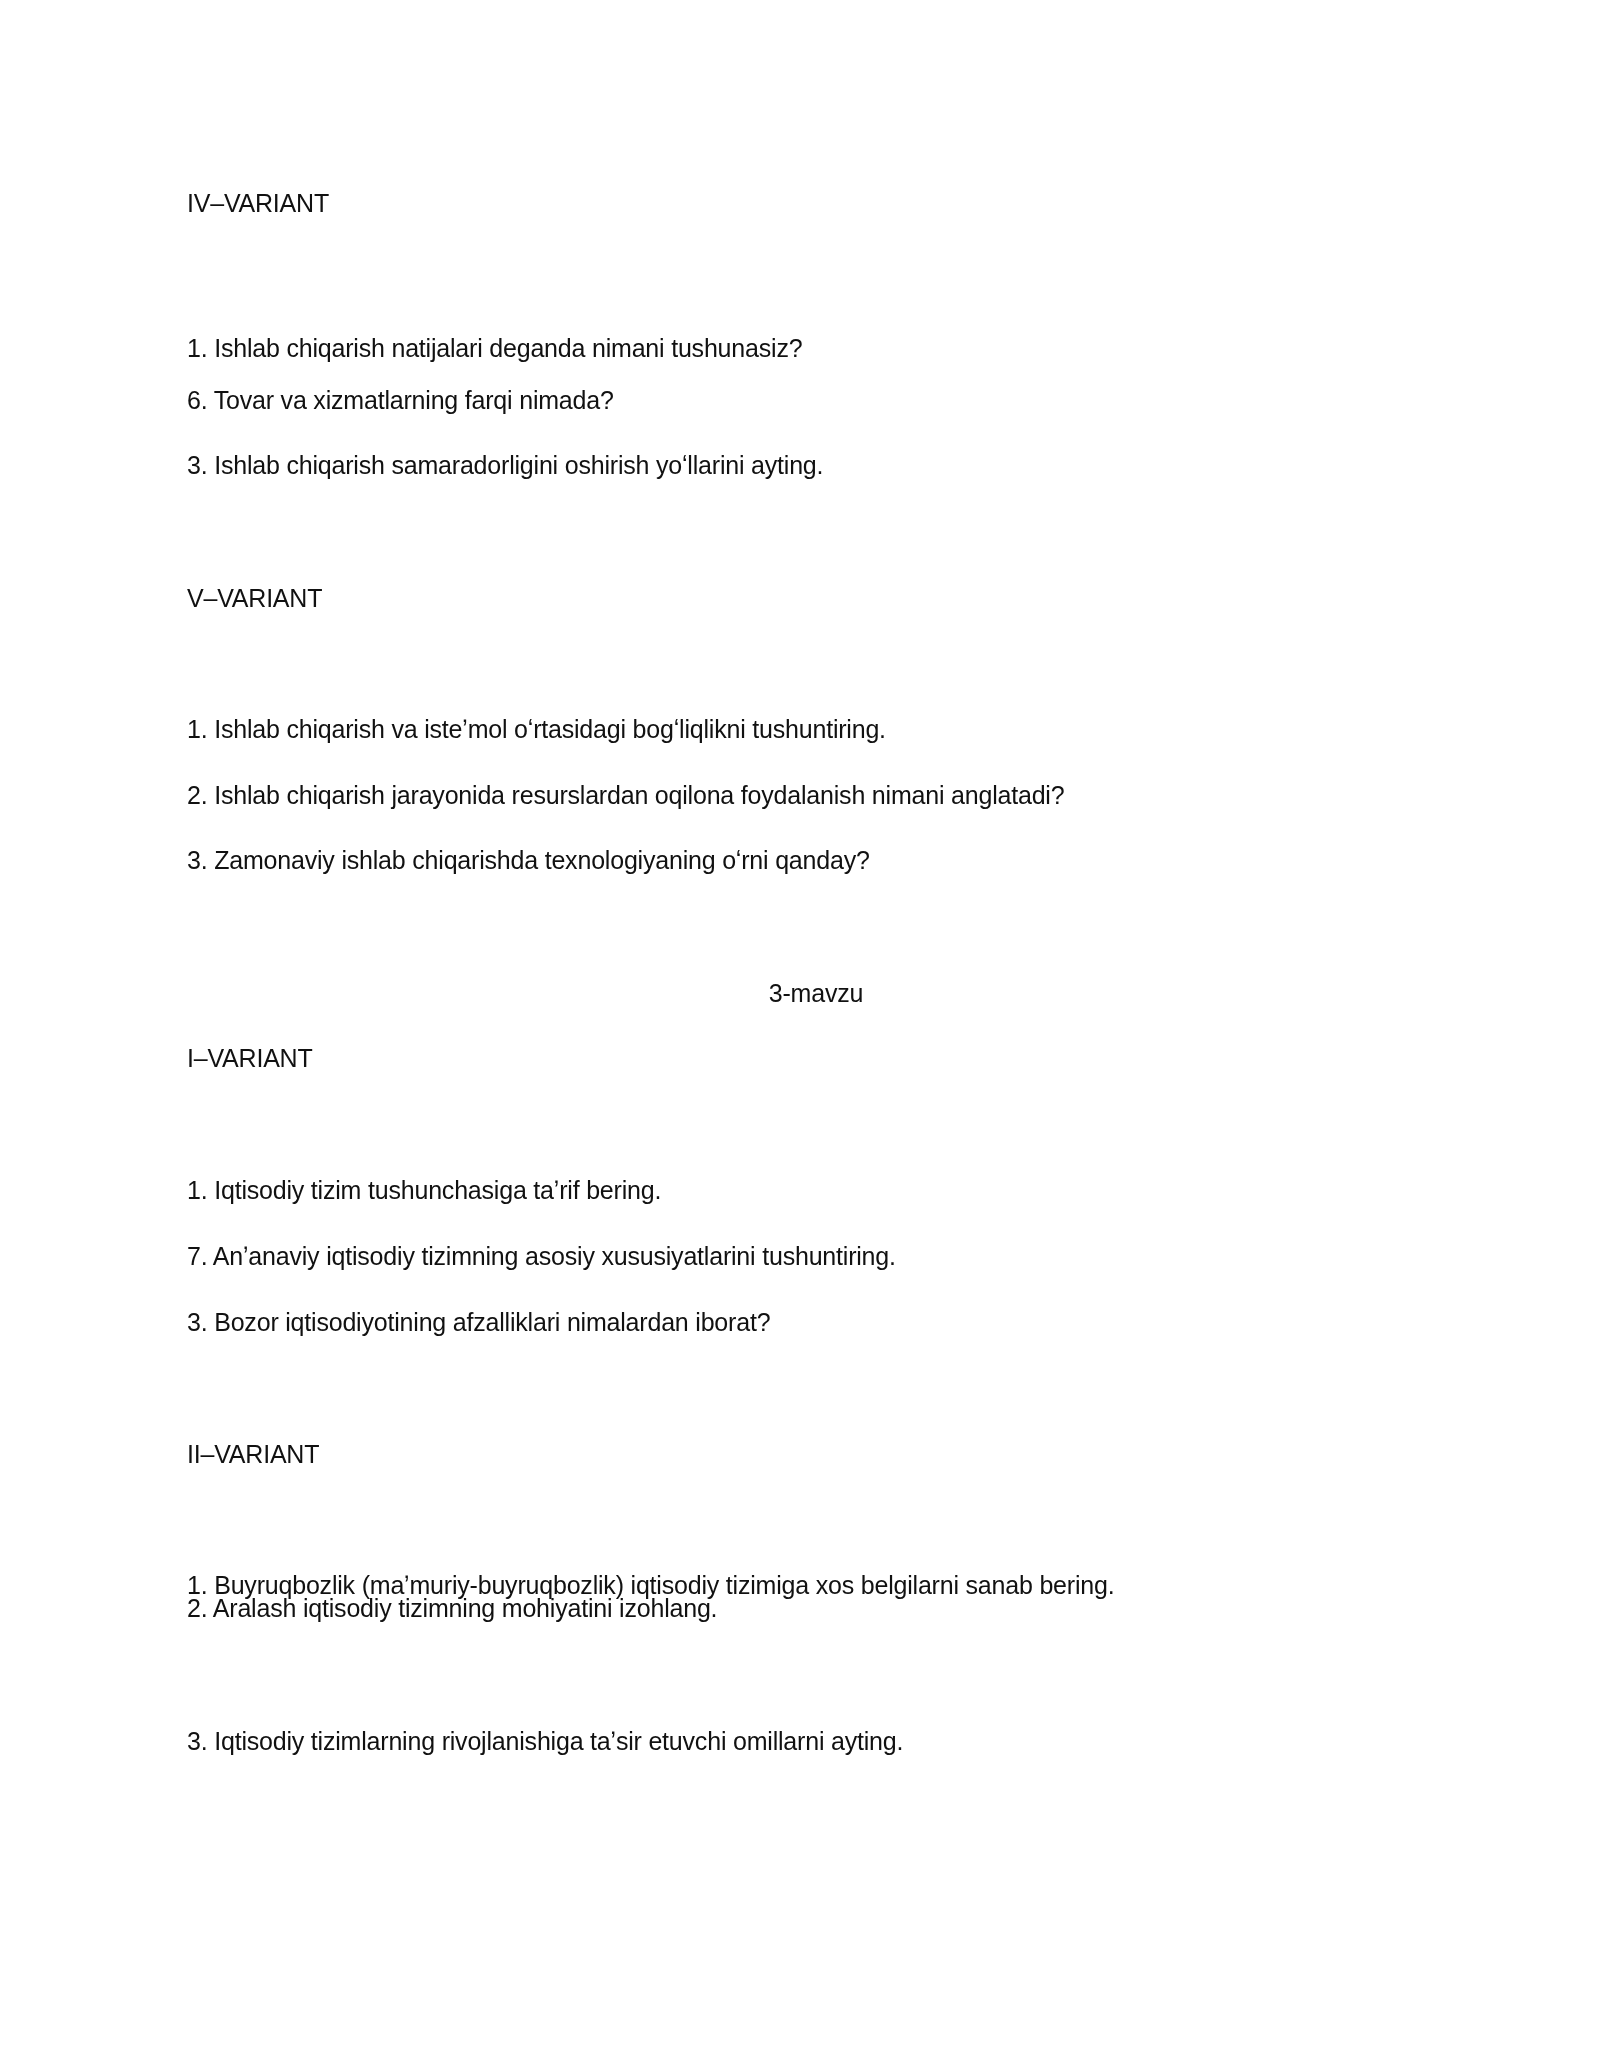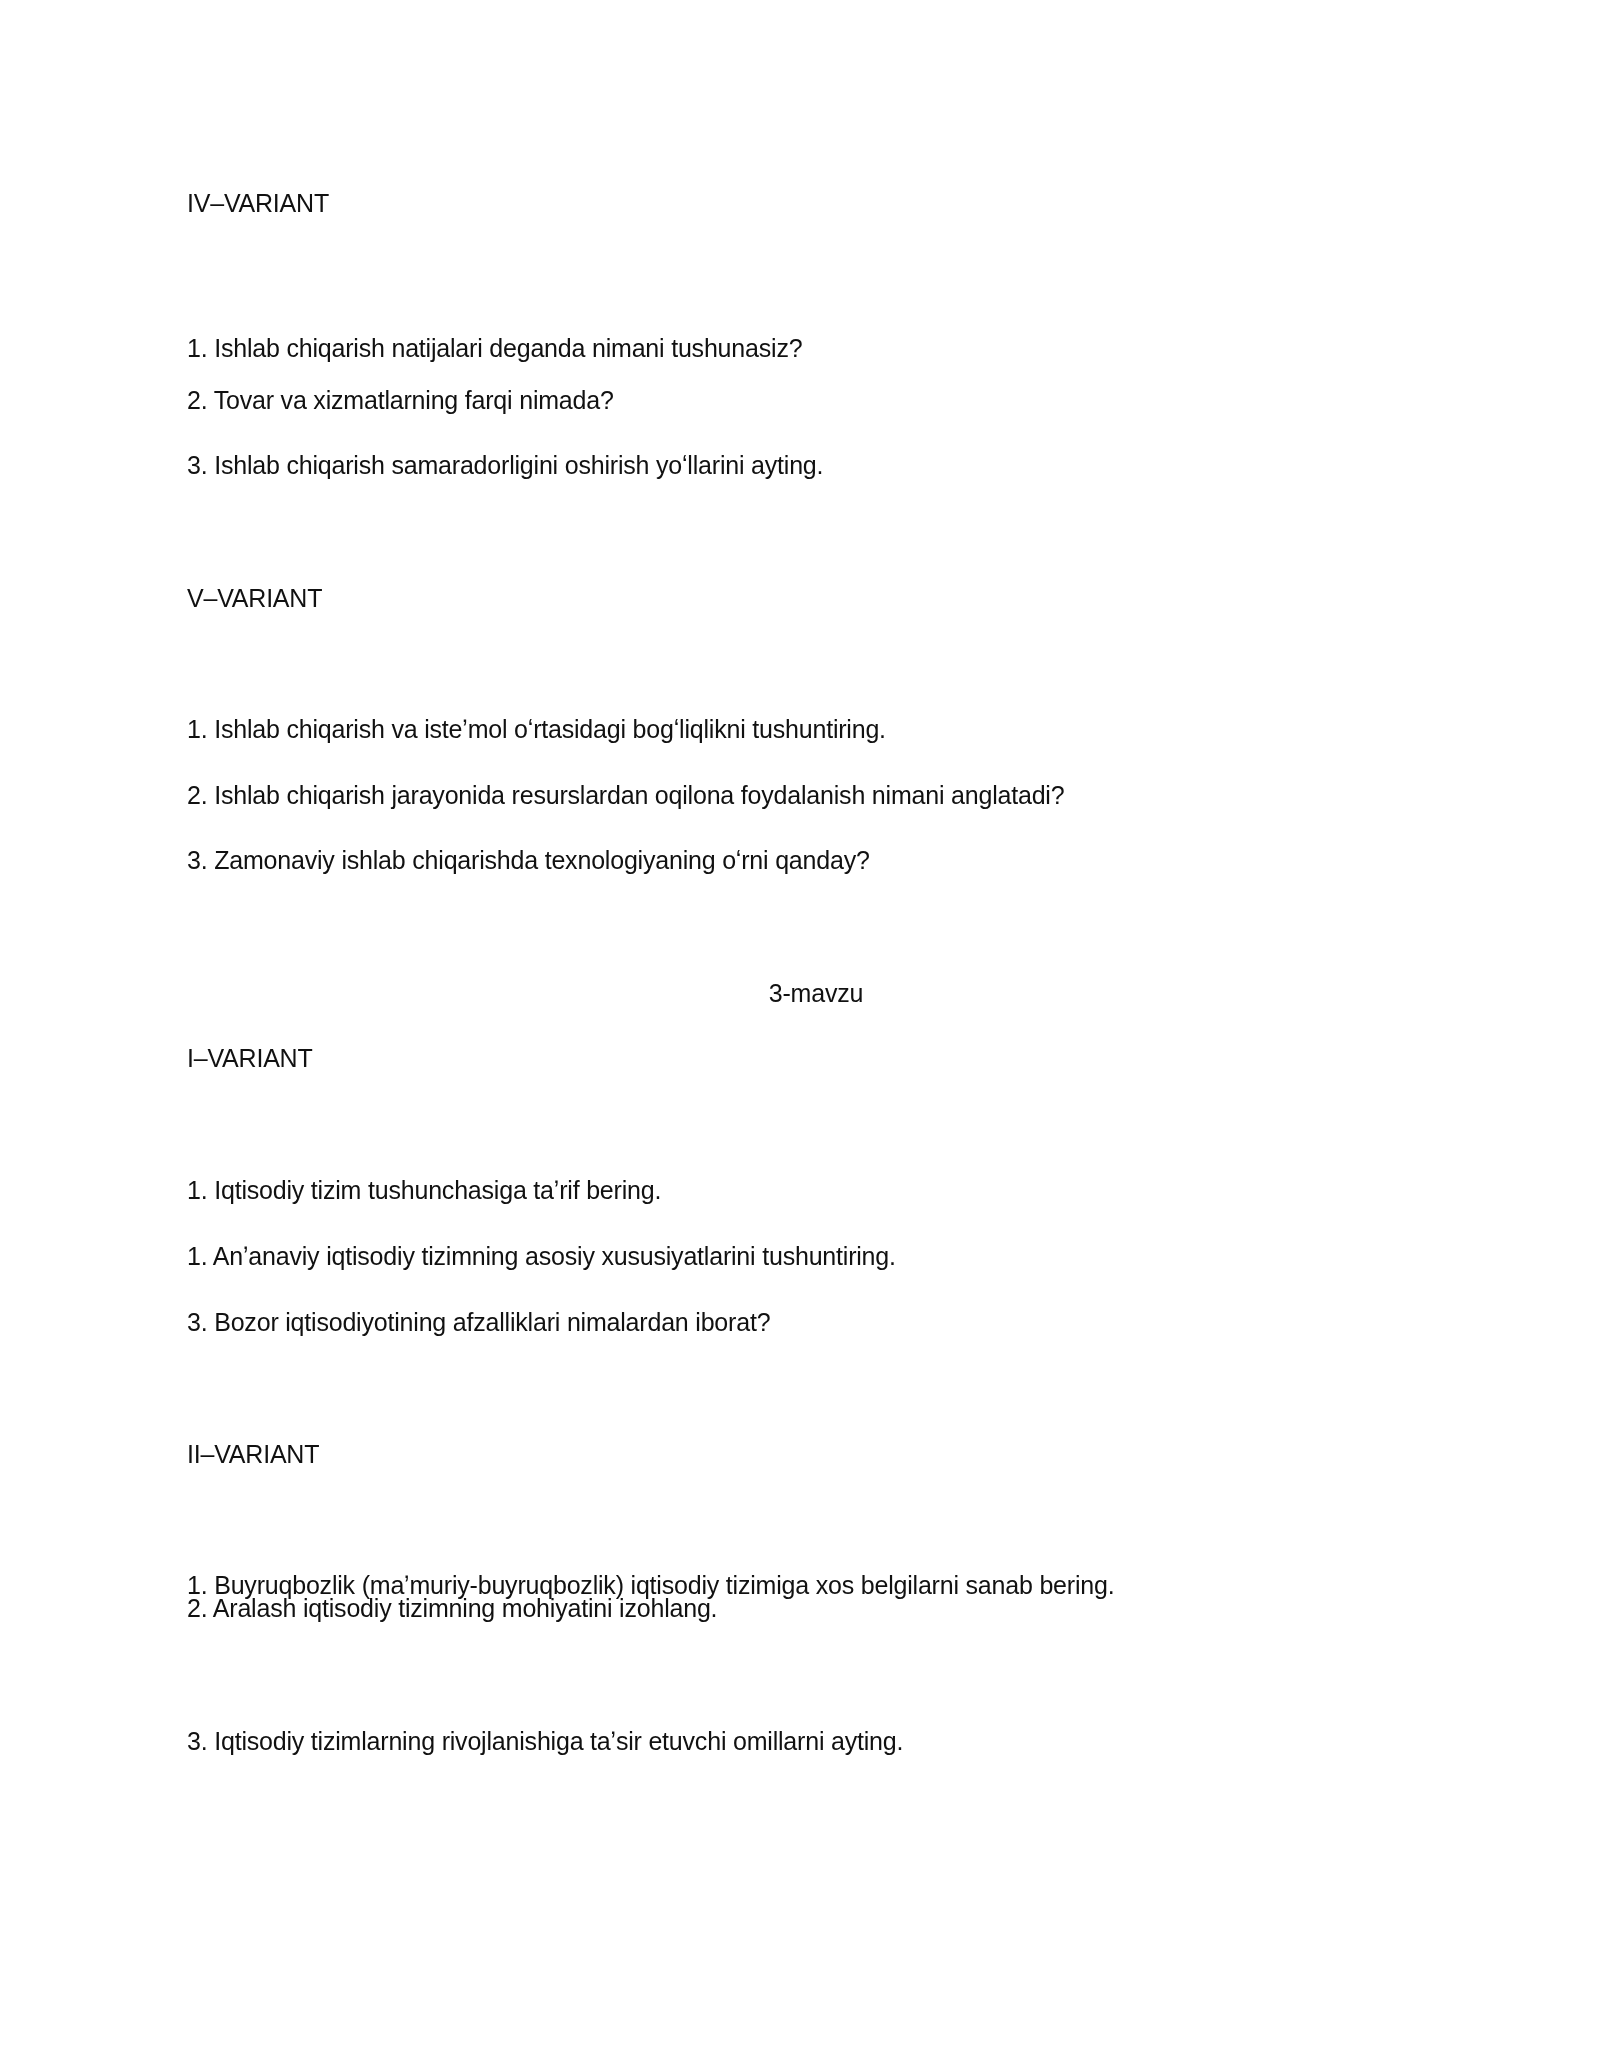--- a/index.html
+++ b/index.html
@@ -7,31 +7,31 @@
          font-family: "Liberation Sans", "DejaVu Sans", sans-serif; color: #111; }
   .line { position: absolute; left: 187px; font-size: 25px; line-height: 30px; white-space: nowrap; letter-spacing: -0.2px; }
   .center { left: 16px; width: 1600px; text-align: center; }
 </style>
 </head>
 <body>
 
 <div>
   <div class="line" style="top:188px">IV–VARIANT</div>
   <div class="line" style="top:333px">1. Ishlab chiqarish natijalari deganda nimani tushunasiz?</div>
-  <div class="line" style="top:385px">2. Tovar va xizmatlarning farqi nimada?</div>
+  <div class="line" style="top:385px">6. Tovar va xizmatlarning farqi nimada?</div>
   <div class="line" style="top:450px">3. Ishlab chiqarish samaradorligini oshirish yoʻllarini ayting.</div>
 
   <div class="line" style="top:583px">V–VARIANT</div>
   <div class="line" style="top:714px">1. Ishlab chiqarish va isteʼmol oʻrtasidagi bogʻliqlikni tushuntiring.</div>
   <div class="line" style="top:780px">2. Ishlab chiqarish jarayonida resurslardan oqilona foydalanish nimani anglatadi?</div>
   <div class="line" style="top:845px">3. Zamonaviy ishlab chiqarishda texnologiyaning oʻrni qanday?</div>
 
   <div class="line center" style="top:978px">3-mavzu</div>
   <div class="line" style="top:1043px">I–VARIANT</div>
   <div class="line" style="top:1175px">1. Iqtisodiy tizim tushunchasiga taʼrif bering.</div>
-  <div class="line" style="top:1241px">1. Anʼanaviy iqtisodiy tizimning asosiy xususiyatlarini tushuntiring.</div>
+  <div class="line" style="top:1241px">7. Anʼanaviy iqtisodiy tizimning asosiy xususiyatlarini tushuntiring.</div>
   <div class="line" style="top:1307px">3. Bozor iqtisodiyotining afzalliklari nimalardan iborat?</div>
 
   <div class="line" style="top:1439px">II–VARIANT</div>
   <div class="line" style="top:1570px">1. Buyruqbozlik (maʼmuriy-buyruqbozlik) iqtisodiy tizimiga xos belgilarni sanab bering.</div>
   <div class="line" style="top:1593px">2. Aralash iqtisodiy tizimning mohiyatini izohlang.</div>
   <div class="line" style="top:1726px">3. Iqtisodiy tizimlarning rivojlanishiga taʼsir etuvchi omillarni ayting.</div>
 </div>
 
 </body></html>

